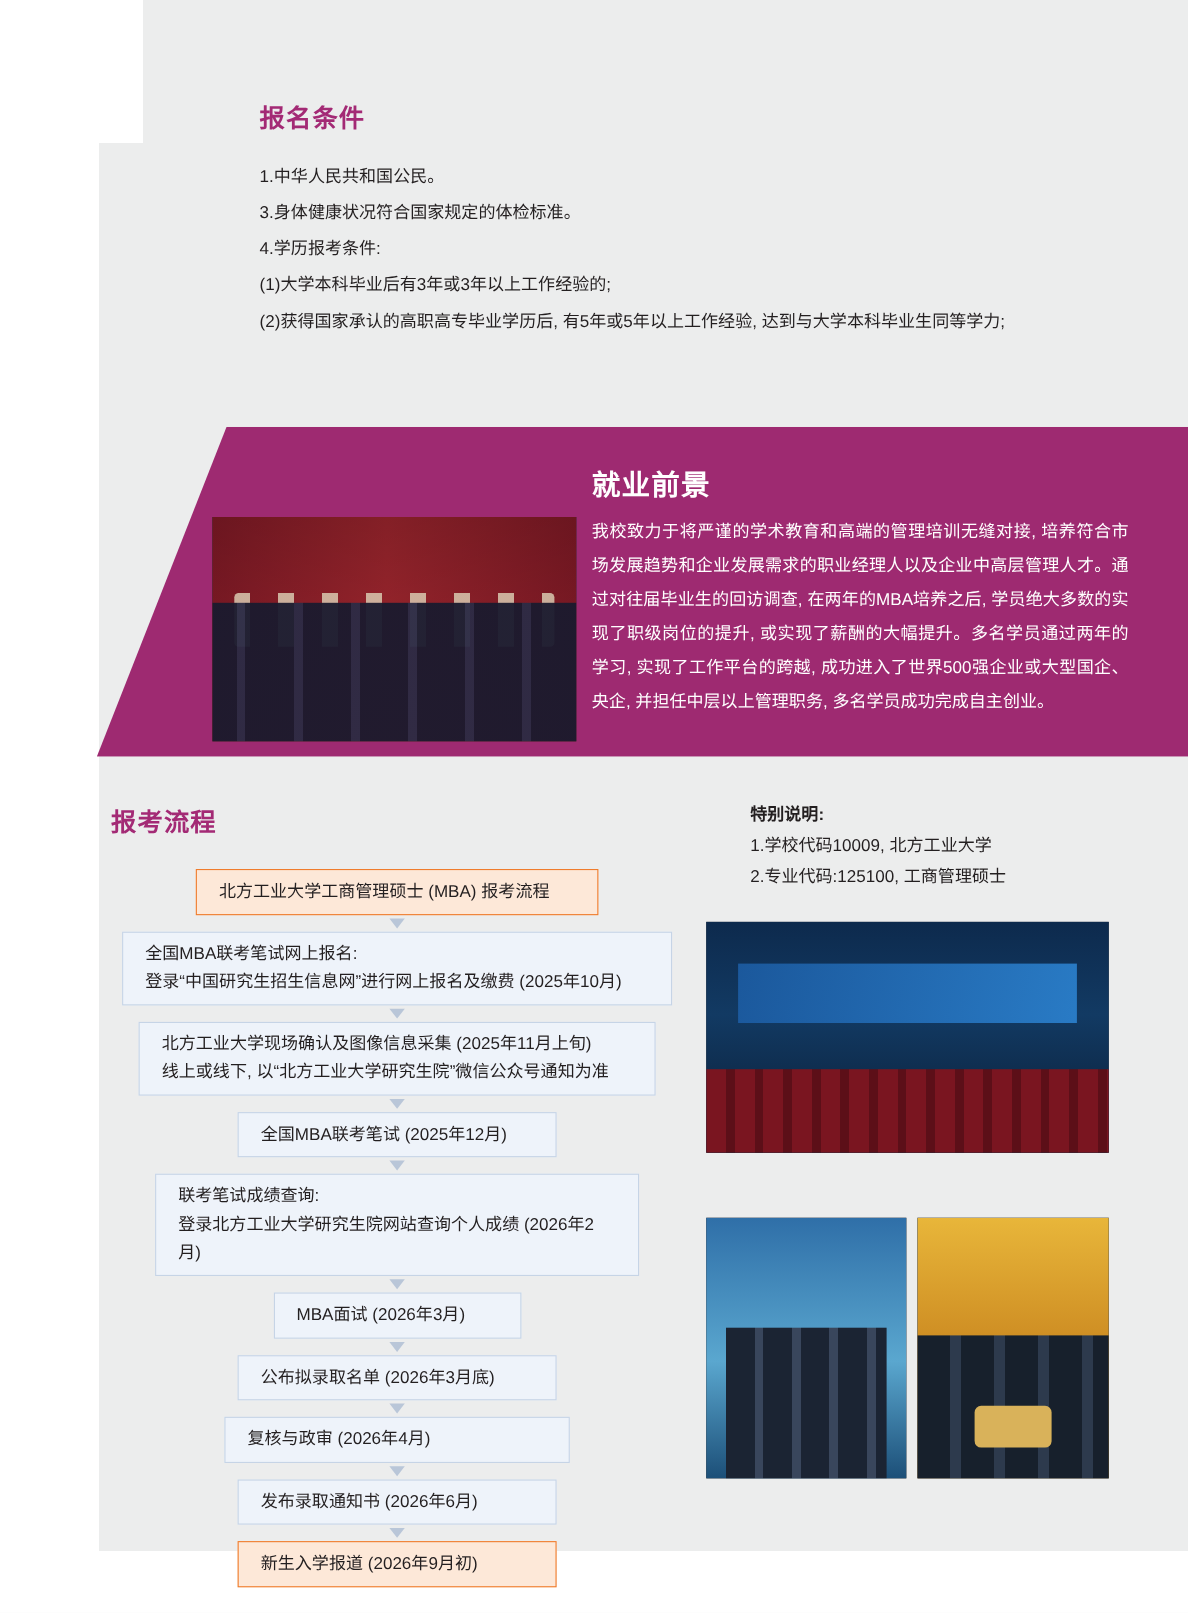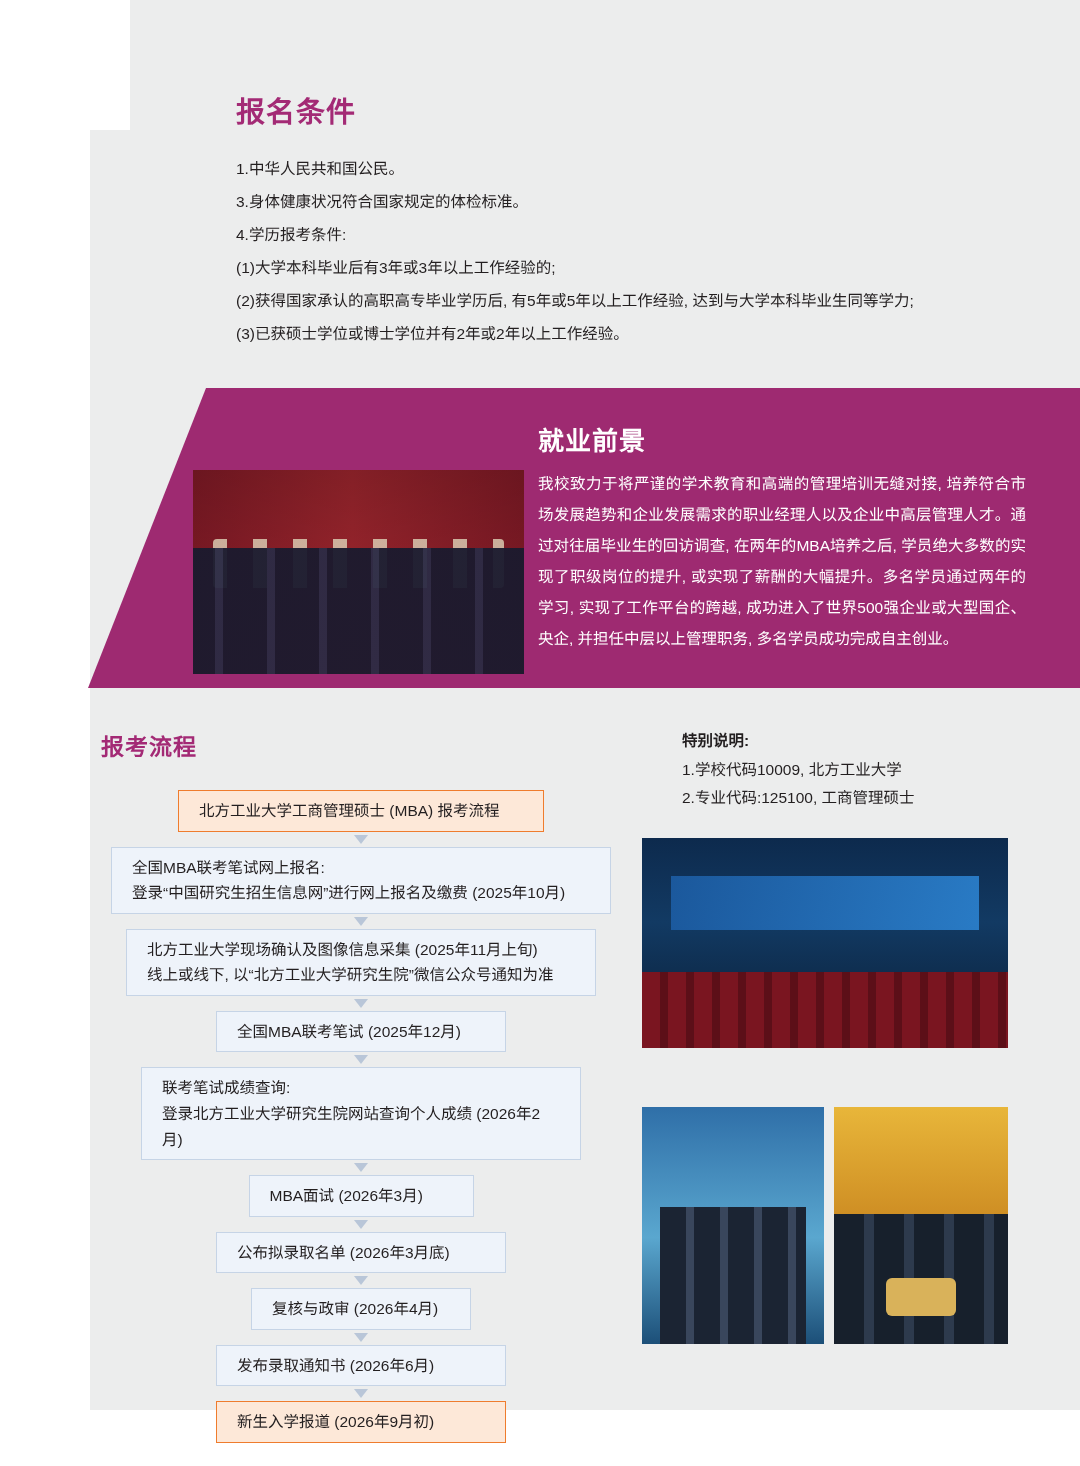--- a/index.html
+++ b/index.html
@@ -35,21 +35,21 @@
     left: 0; top: 0; width: 130px; height: 130px;
     background: #ffffff;
   }
 
   
   .sec-conditions {
     position: absolute;
     left: 236px; top: 88px; width: 790px;
   }
   .sec-title-purple {
-    font-size: 29px; font-weight: bold; color: #a32a75;
+    font-size: 23px; font-weight: bold; color: #a32a75;
     letter-spacing: 1px;
     margin-bottom: 22px;
   }
   .cond-list { color: #231f20; font-size: 15.5px; line-height: 2.13; }
   .cond-list li { list-style: none; white-space: nowrap; }
 
   
   .band {
     position: absolute;
     left: 88px; top: 388px; width: 992px; height: 300px;
@@ -118,21 +118,21 @@
   .fr { display: flex; justify-content: center; }
 
   
   .w-top   { width: 366px; }
   .w-1     { width: 500px; }
   .w-2     { width: 470px; }
   .w-3     { width: 290px; }
   .w-4     { width: 440px; }
   .w-5     { width: 225px; }
   .w-6     { width: 290px; }
-  .w-7     { width: 220px; }
+  .w-7     { width: 314px; }
   .w-8     { width: 290px; }
   .w-9     { width: 290px; }
 
   
   .photo {
     position: absolute;
     background: #1b2633;
     overflow: hidden;
   }
   .ph-top  { left: 642px; top: 838px;  width: 366px; height: 210px; }
@@ -215,21 +215,20 @@
   <div class="corner-notch"></div>
 
   <div class="sec-conditions">
     <div class="sec-title-purple">报名条件</div>
     <ul class="cond-list">
       <li>1.中华人民共和国公民。</li>
       <li>3.身体健康状况符合国家规定的体检标准。</li>
       <li>4.学历报考条件:</li>
       <li>(1)大学本科毕业后有3年或3年以上工作经验的;</li>
       <li>(2)获得国家承认的高职高专毕业学历后, 有5年或5年以上工作经验, 达到与大学本科毕业生同等学力;</li>
-      <li>(3)已获硕士学位或博士学位并有2年或2年以上工作经验。</li>
     </ul>
   </div>
 
   <div class="band"></div>
   <div class="band-photo">
     <div class="grad-grad"></div>
   </div>
   <div class="band-title">就业前景</div>
   <div class="band-text">我校致力于将严谨的学术教育和高端的管理培训无缝对接, 培养符合市场发展趋势和企业发展需求的职业经理人以及企业中高层管理人才。通过对往届毕业生的回访调查, 在两年的MBA培养之后, 学员绝大多数的实现了职级岗位的提升, 或实现了薪酬的大幅提升。多名学员通过两年的学习, 实现了工作平台的跨越, 成功进入了世界500强企业或大型国企、央企, 并担任中层以上管理职务, 多名学员成功完成自主创业。</div>
 

